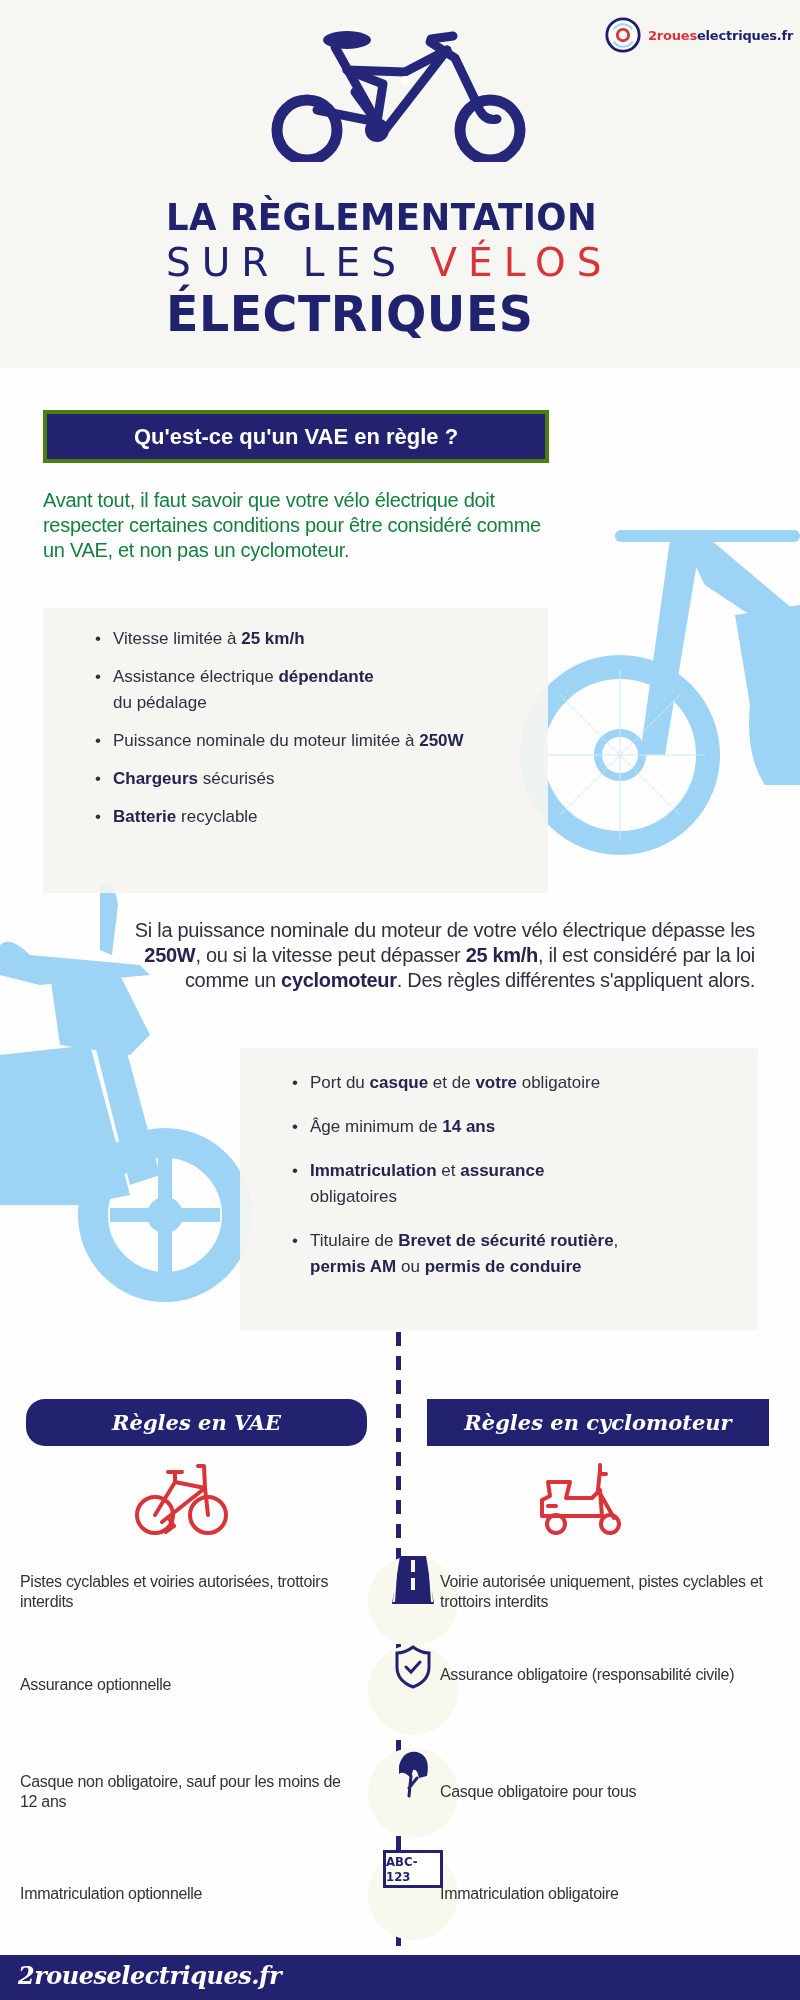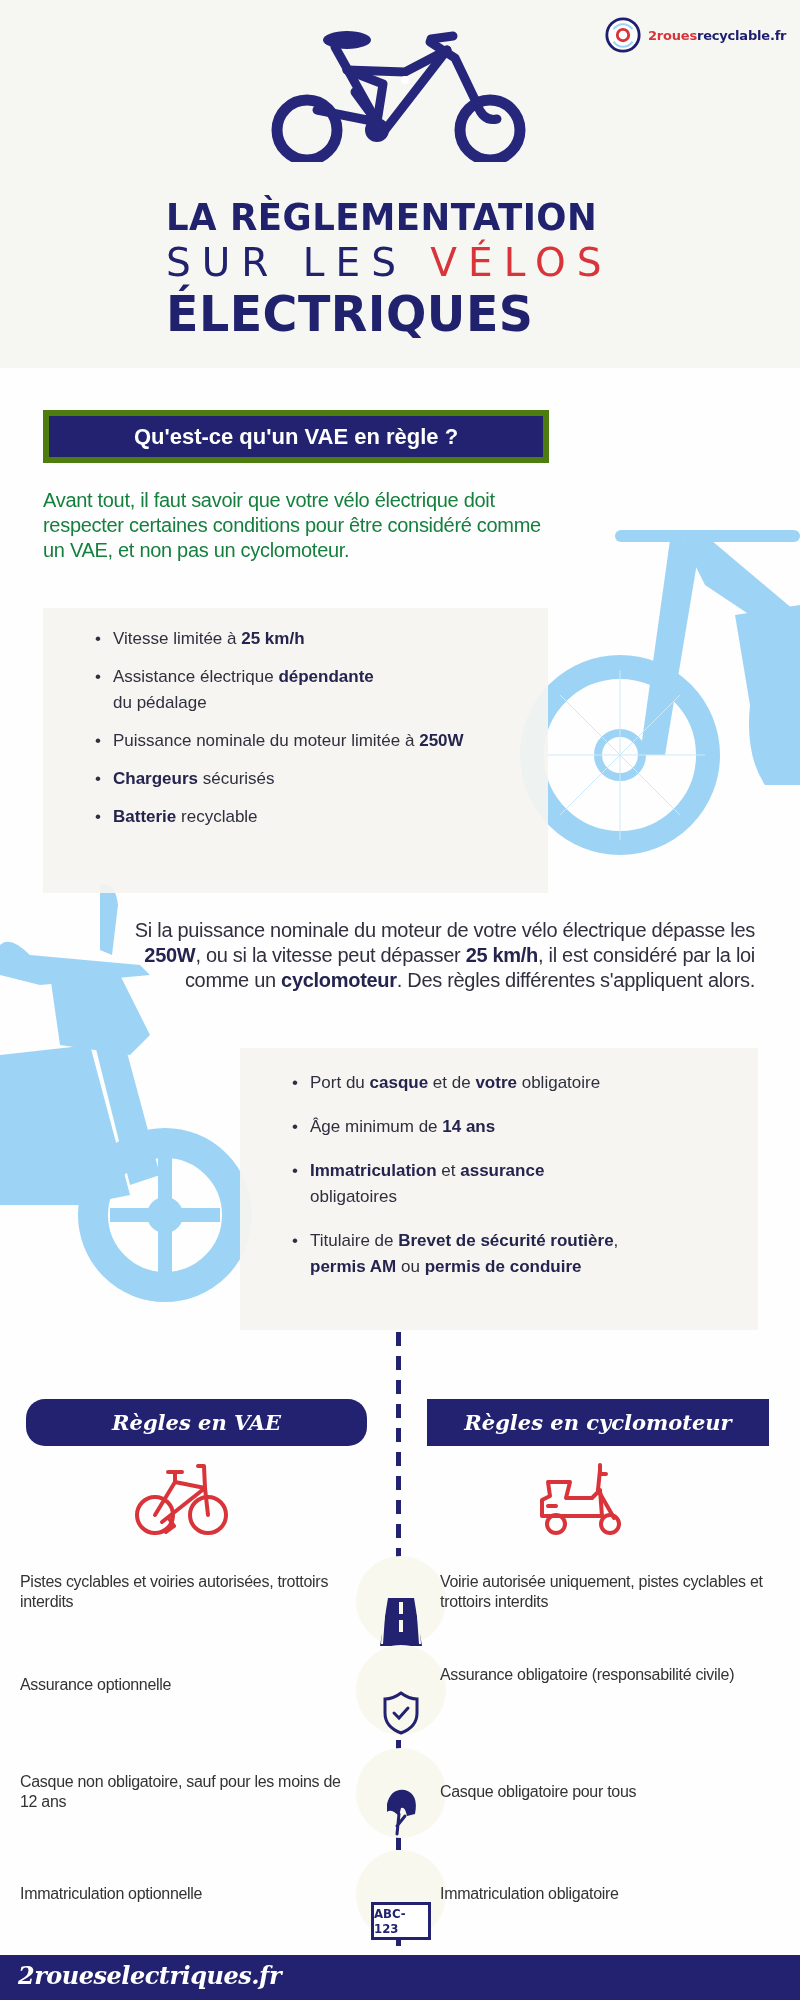--- a/index.html
+++ b/index.html
@@ -12,21 +12,21 @@
   .logo-text { font-family: "DejaVu Sans", sans-serif; font-weight: bold; font-size: 13px; color: #1e1e6e; letter-spacing: -0.2px; }
   .logo-text .red { color: #d9343a; }
 
   .hero-bike { position: absolute; left: 255px; top: 22px; width: 290px; height: 140px; }
   .title { position: absolute; left: 166px; top: 196px; width: 470px; color: #21226e; }
   .title .l1 { font-family: "DejaVu Sans", sans-serif; font-weight: bold; font-size: 37px; letter-spacing: 0.5px; line-height: 44px; white-space: nowrap; transform: scaleX(0.96); transform-origin: left; }
   .title .l2 { font-family: "DejaVu Sans", sans-serif; font-weight: normal; font-size: 39px; letter-spacing: 11px; line-height: 46px; white-space: nowrap; }
   .title .l2 .red { color: #d9343a; text-align: right; }
   .title .l3 { font-family: "DejaVu Sans", sans-serif; font-weight: bold; font-size: 50px; letter-spacing: 0.5px; line-height: 56px; white-space: nowrap; transform: scaleX(0.95); transform-origin: left; }
 
-  .q-banner { position: absolute; left: 43px; top: 410px; width: 506px; height: 53px; background: #222270; border: 6px solid #4d7c0f;
+  .q-banner { position: absolute; left: 43px; top: 410px; width: 506px; height: 53px; background: #222270; border: 4px solid #4d7c0f;
     display: flex; align-items: center; justify-content: center; color: #fff; font-weight: bold; font-size: 22px; }
 
   .intro { position: absolute; left: 43px; top: 488px; width: 510px; font-size: 20px; line-height: 25px; color: #15803d; letter-spacing: -0.3px; }
 
   .bg-ebike { position: absolute; left: 520px; top: 505px; width: 280px; height: 380px; }
   .bg-moped { position: absolute; left: 0; top: 875px; width: 260px; height: 450px; }
 
   .box1 { position: absolute; left: 43px; top: 608px; width: 505px; height: 285px; background: rgba(245,244,240,0.92); }
   .box2 { position: absolute; left: 240px; top: 1048px; width: 518px; height: 282px; background: rgba(245,244,240,0.95); }
   ul.bullets { list-style: none; padding-left: 52px; padding-top: 18px; }
@@ -48,37 +48,37 @@
   .col-head.right { left: 427px; width: 342px; }
 
   .cat-icon { position: absolute; top: 1460px; width: 100px; height: 80px; }
   .cat-icon.left { left: 130px; }
   .cat-icon.right { left: 530px; }
 
   .row { position: absolute; left: 0; width: 800px; }
   .row .lt, .row .rt { position: absolute; text-align: left; font-size: 16px; line-height: 20px; color: #333; letter-spacing: -0.3px; }
   .row .lt { left: 20px; width: 340px; }
   .row .rt { left: 440px; width: 340px; }
-  .row .ic { position: absolute; left: 356px; width: 90px; height: 90px; border-radius: 50%; background: #f9f8ef; display: flex; align-items: flex-end; justify-content: center; }
+  .row .ic { position: absolute; left: 368px; width: 90px; height: 90px; border-radius: 50%; background: #f9f8ef; display: flex; align-items: flex-start; justify-content: center; }
 
   .footer { position: absolute; left: 0; top: 1955px; width: 800px; height: 45px; background: #222270; }
   .footer-text { position: absolute; left: 18px; top: 6px; color: #fff; font-family: "DejaVu Serif", serif; font-style: italic; font-weight: bold; font-size: 24px; letter-spacing: -0.5px; }
 </style>
 </head>
 <body>
 
 <div class="header">
   <div class="logo">
     <svg class="logo-mark" viewBox="0 0 40 40">
       <circle cx="20" cy="20" r="17" fill="#fff" stroke="#1e1e6e" stroke-width="3"></circle>
       <path d="M10 14 A12 12 0 0 1 30 14" fill="none" stroke="#9dd3f5" stroke-width="2"></path>
       <path d="M30 27 A12 12 0 0 1 10 27" fill="none" stroke="#9dd3f5" stroke-width="2"></path>
       <circle cx="20" cy="20" r="6" fill="none" stroke="#d9343a" stroke-width="3"></circle>
     </svg>
-    <span class="logo-text"><span class="red">2roues</span><span>recyclable.fr</span></span>
+    <span class="logo-text"><span class="red">2roues</span><span>electriques.fr</span></span>
   </div>
 
   <svg class="hero-bike" viewBox="0 0 290 140">
     <g fill="none" stroke="#26277a" stroke-width="9" stroke-linecap="round" stroke-linejoin="round">
       <circle cx="52" cy="108" r="30" stroke-width="11"></circle>
       <circle cx="235" cy="108" r="30" stroke-width="11"></circle>
       <path d="M80 25 L122 100"></path>
       <path d="M92 48 L150 50 L192 28"></path>
       <path d="M192 28 L130 108"></path>
       <path d="M92 48 L128 62 L122 100"></path>

